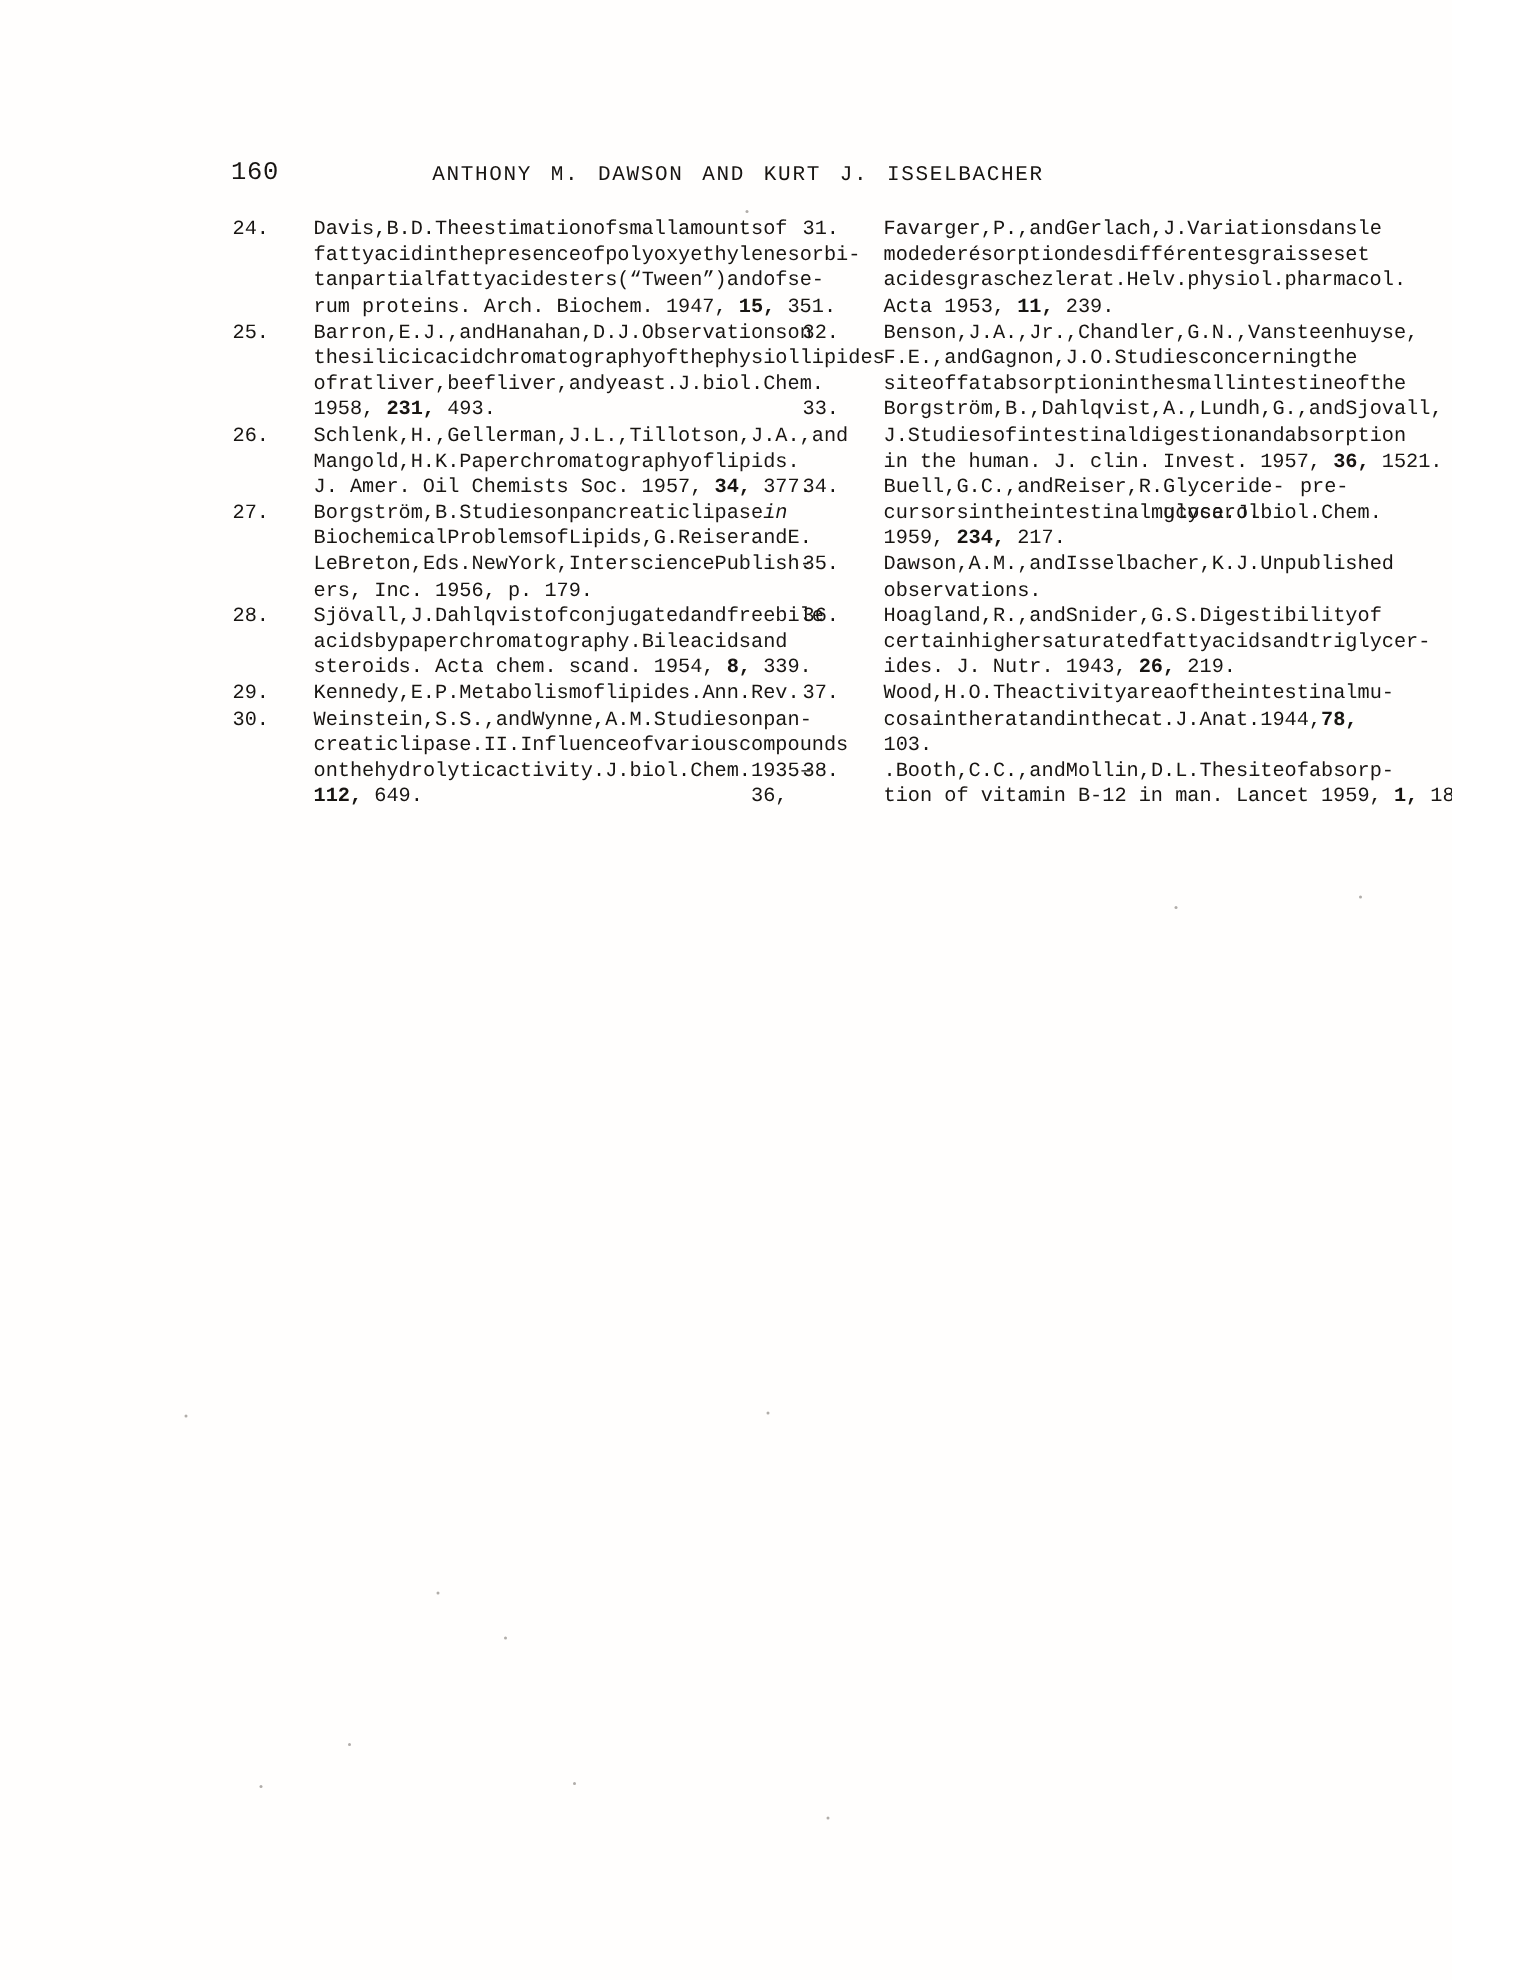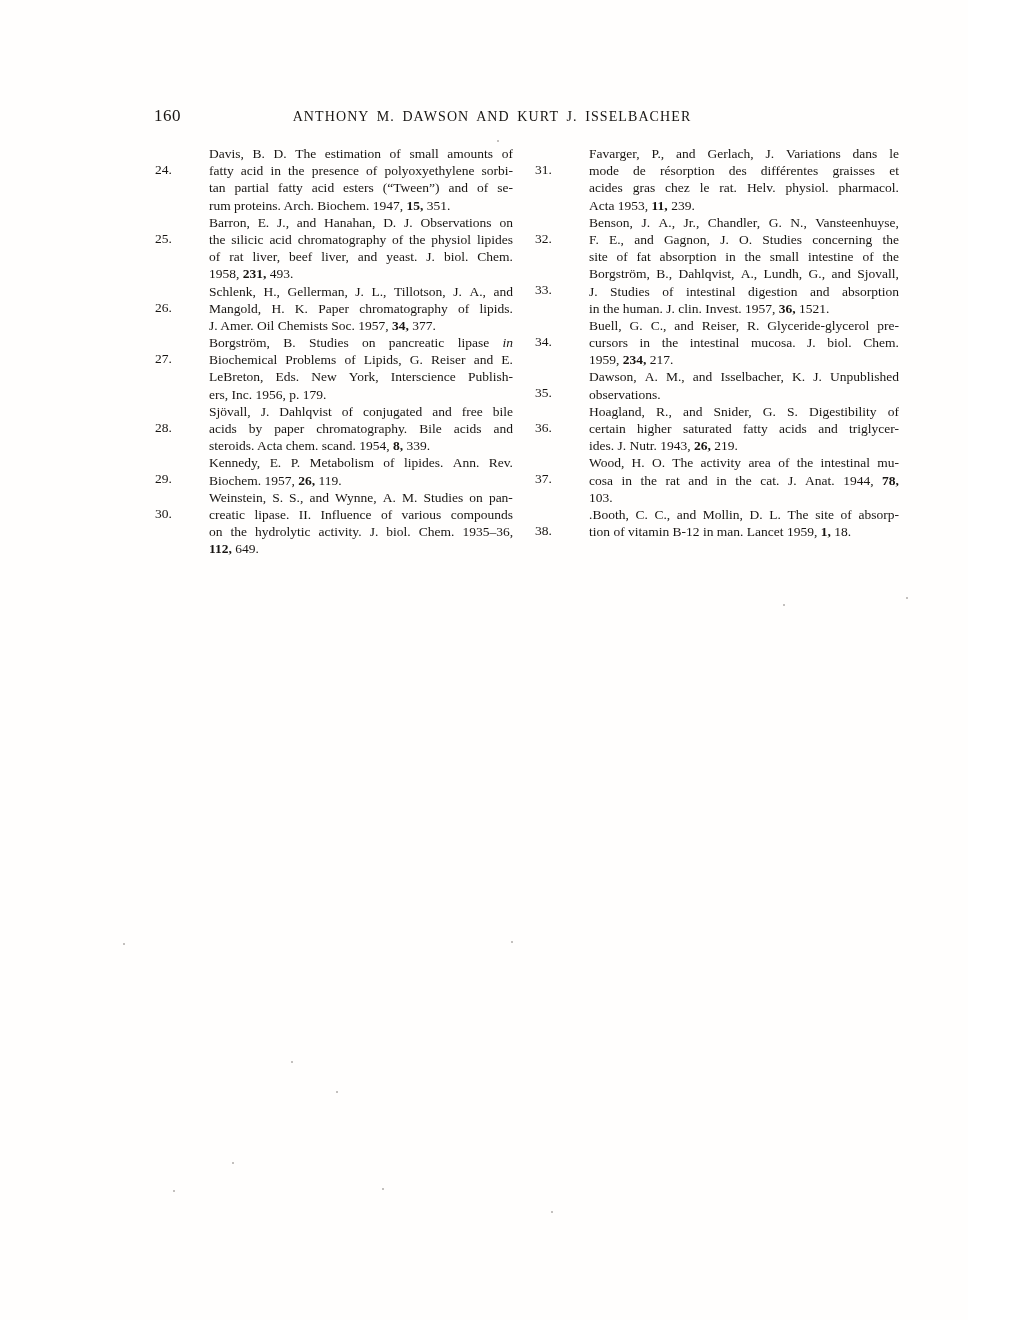--- a/index.html
+++ b/index.html
@@ -5,21 +5,21 @@
   html, body {
     margin: 0;
     padding: 0;
     background: #ffffff;
   }
   .page {
     position: relative;
     width: 968px;
     height: 1320px;
     background: #fffefd;
-    font-family: Liberation Serif, serif;
+    font-family: Liberation Mono, monospace;
     color: #181512;
     overflow: hidden;
   }
   .page-number {
     position: absolute;
     left: 154px;
     top: 106px;
     font-size: 17px;
     font-weight: 400;
     letter-spacing: 0.5px;
@@ -48,21 +48,21 @@
   .col.right { width: 364px; }
   .ref {
     position: relative;
     padding-left: 39px;
     font-size: 13.5px;
     line-height: 17.2px;
   }
   .ref .num {
     position: absolute;
     left: 0;
-    top: 16px;
+    top: 0;
   }
   .line {
     height: 17.2px;
     white-space: nowrap;
     text-align: left;
     margin-left: 15px;
   }
   .line.just {
     display: flex;
     justify-content: space-between;
@@ -244,21 +244,20 @@
           <div class="line just">
             <span>Kennedy,</span>
             <span>E.</span>
             <span>P.</span>
             <span>Metabolism</span>
             <span>of</span>
             <span>lipides.</span>
             <span>Ann.</span>
             <span>Rev.</span>
           </div>
-          <div class="line"><span>Biochem. 1957, </span><span class="b">26,</span><span> 119.</span></div>
         </div>
         <div class="ref">
           <span class="num">30.</span>
           <div class="line just">
             <span>Weinstein,</span>
             <span>S.</span>
             <span>S.,</span>
             <span>and</span>
             <span>Wynne,</span>
             <span>A.</span>

